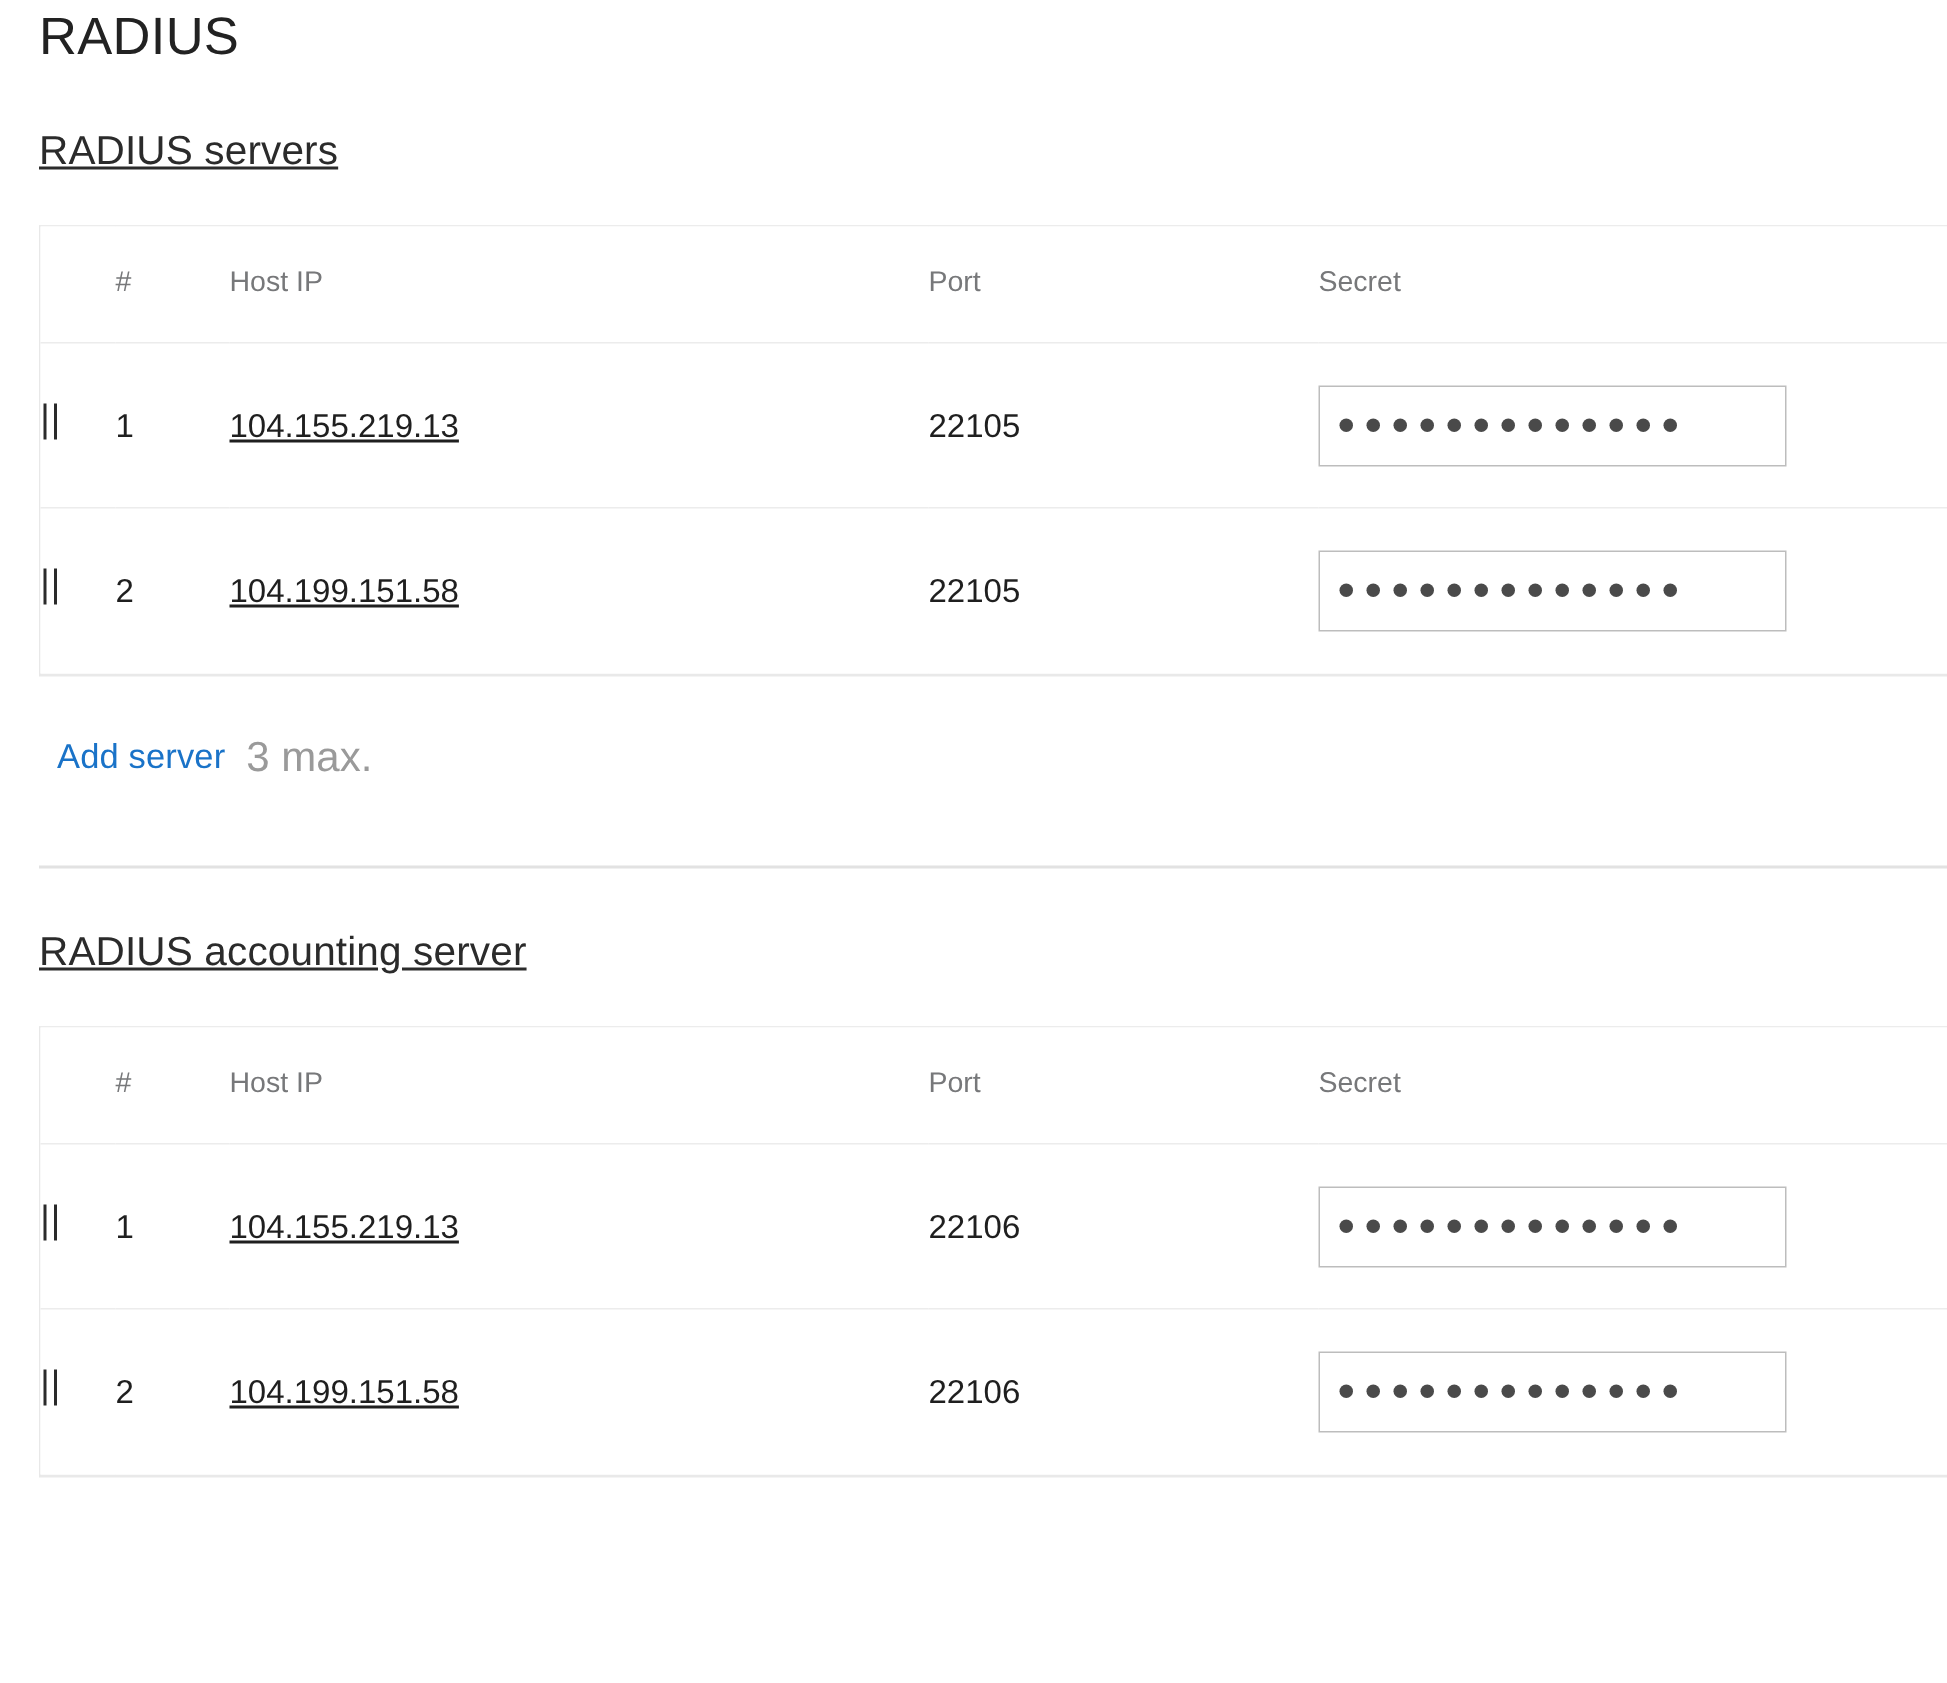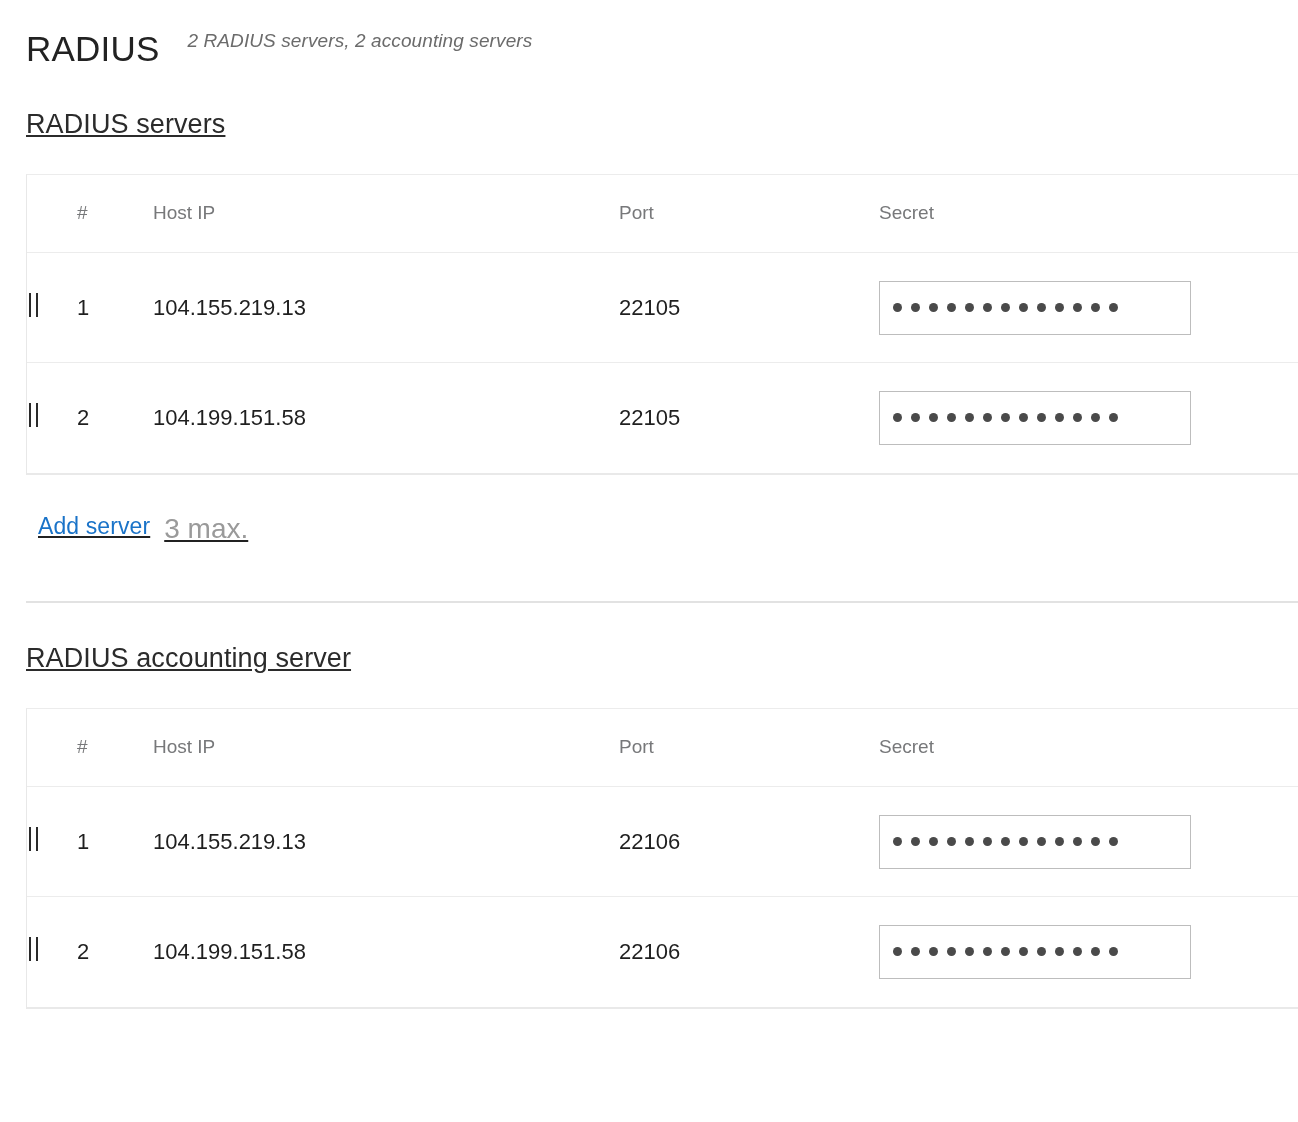--- a/index.html
+++ b/index.html
@@ -13,23 +13,22 @@
     height: 1122px;
     overflow: hidden;
     font-family: "Liberation Sans", sans-serif;
     color: #212121;
     -webkit-font-smoothing: antialiased;
   }
 
   
   .page-header {
     display: flex;
-    align-items: flex-start;
+    align-items: center;
     padding: 6px 0 0 26px;
-    margin-top: 24px;
   }
   .page-title {
     font-size: 35px;
     font-weight: 400;
     color: #222222;
     letter-spacing: 0.2px;
     line-height: 1.1;
     margin: 0;
   }
   .page-subtitle {
@@ -90,21 +89,21 @@
     padding: 0;
     height: 110px;
     vertical-align: middle;
     border-bottom: 1px solid #ececec;
     background: #ffffff;
   }
   table.srv-table tr:last-child td { border-bottom: none; }
 
   .cell-handle { padding-left: 20px; }
   .cell-num    { padding-left: 4px; }
-  .cell-host   { padding-left: 0; }
+  .cell-host   { padding-left: 0; text-decoration: underline; }
   .cell-port   { padding-left: 0; }
   .cell-secret { padding-left: 0; }
 
   th.h-num    { padding-left: 4px; }
   th.h-host   { padding-left: 0; }
   th.h-port   { padding-left: 0; }
   th.h-secret { padding-left: 0; }
 
   
   .drag-handle {
@@ -141,23 +140,22 @@
     width: 9px;
     height: 9px;
     border-radius: 50%;
     background: #4a4a4a;
     flex: 0 0 auto;
   }
 
   
   .addrow {
     display: flex;
-    align-items: flex-start;
+    align-items: center;
     padding: 38px 0 0 38px;
-    text-decoration: underline;
   }
   .add-link {
     font-size: 23px;
     color: #1a73c8;
     text-decoration: none;
     cursor: pointer;
     letter-spacing: 0.1px;
   }
   .add-note {
     font-size: 28px;
@@ -170,21 +168,20 @@
     height: 2px;
     background: #e2e2e2;
     margin: 56px 0 0 26px;
   }
 </style>
 </head>
 <body>
 
 <div class="page-header">
   <h1 class="page-title">RADIUS</h1>
-  <div class="page-subtitle">2 RADIUS servers, 2 accounting servers</div>
 </div>
 
 <h2 class="section-title">RADIUS servers</h2>
 
 <div class="table-wrap">
   <table class="srv-table">
     <colgroup>
       <col class="c-handle">
         <col class="c-num">
         <col class="c-host">

